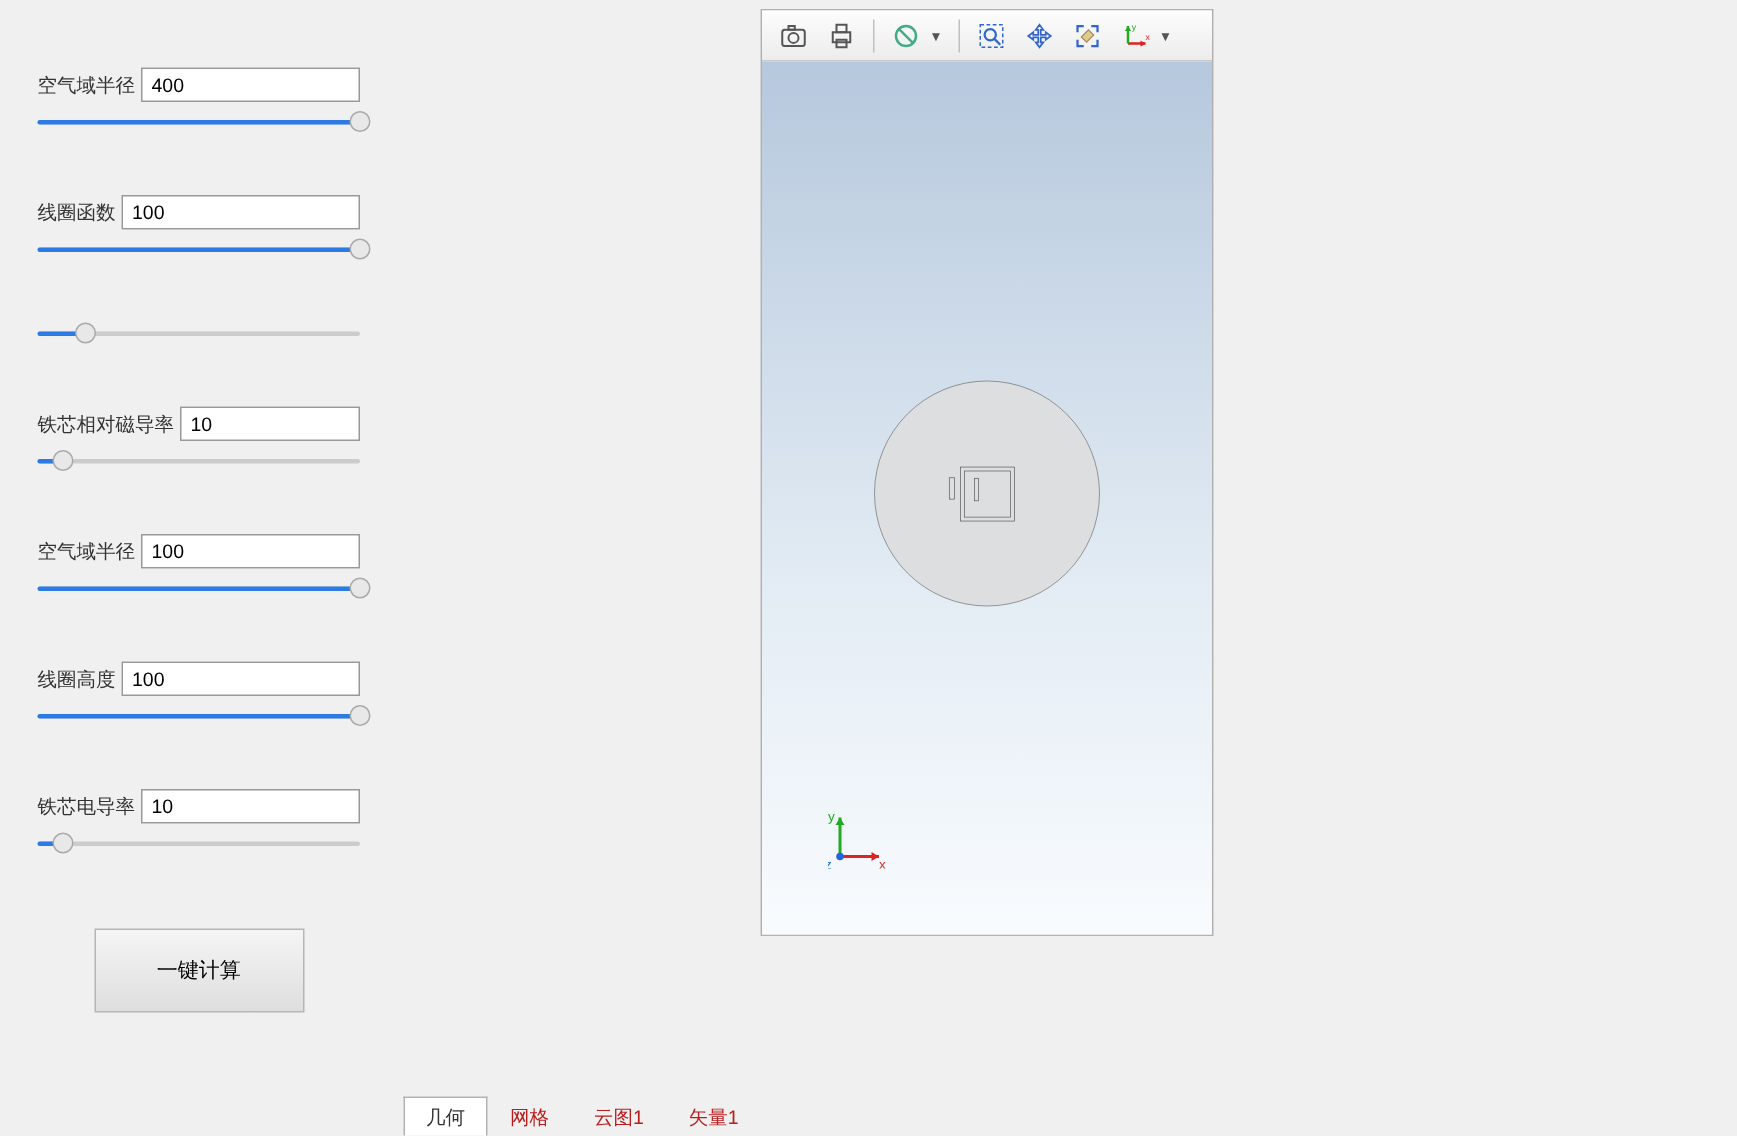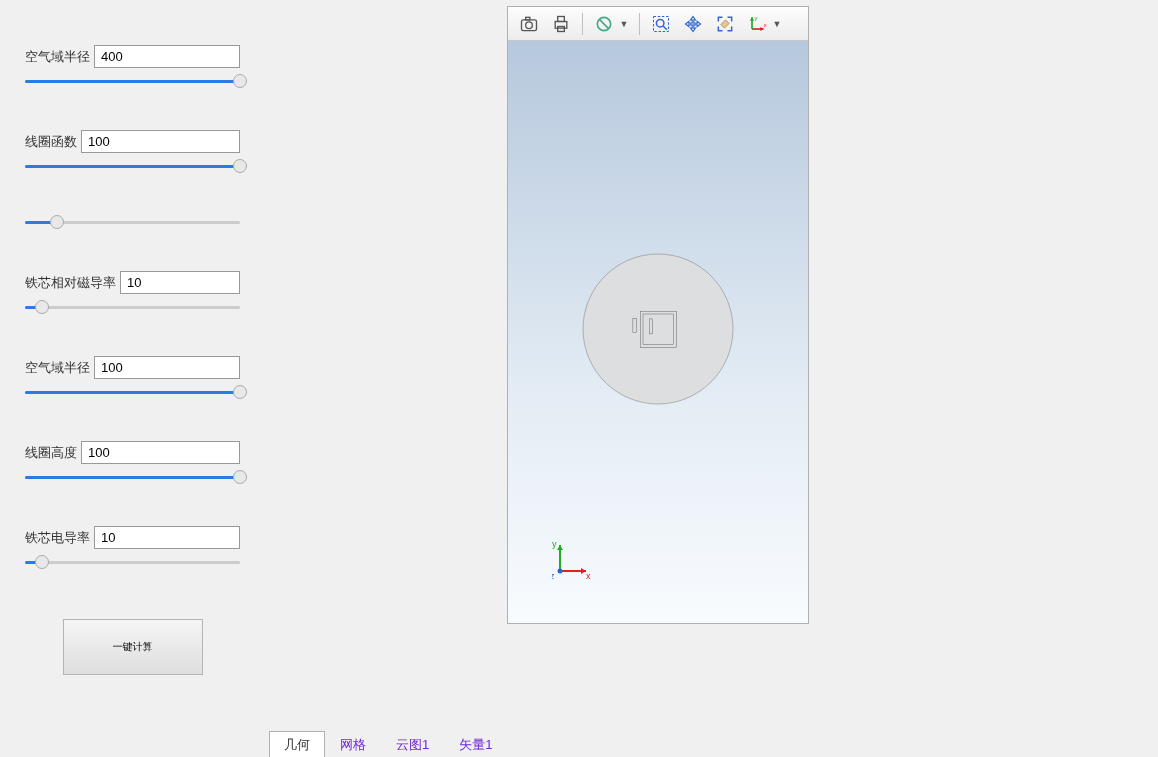--- a/index.html
+++ b/index.html
@@ -12,30 +12,30 @@
 .param-row { margin-bottom: 40px; }
 .param-top { display: flex; align-items: center; gap: 4px; }
 .param-label { font-size: 13px; white-space: nowrap; }
 .param-input { flex: 1; border: 1px solid #999; padding: 3px 6px; font-size: 13px; background: #fff; min-width: 0; }
 .slider-wrap { margin-top: 6px; }
 .slider { width: 100%; height: 16px; position: relative; }
 .slider-track { position: absolute; left: 0; right: 0; top: 6px; height: 3px; background: #ccc; border-radius: 2px; }
 .slider-fill { position: absolute; left: 0; top: 6px; height: 3px; background: #2c7be5; border-radius: 2px; }
 .slider-thumb { position: absolute; top: 0; width: 14px; height: 14px; border-radius: 50%; background: #e8e8e8; border: 1px solid #aaa; transform: translateX(-50%); }
 
-.calc-btn { display: block; margin: 48px auto 0; width: 140px; height: 56px; background: linear-gradient(#f5f5f5,#dedede); border: 1px solid #b5b5b5; font-size: 10px; cursor: pointer; }
+.calc-btn { display: block; margin: 48px auto 0; width: 140px; height: 56px; background: linear-gradient(#f5f5f5,#dedede); border: 1px solid #b5b5b5; font-size: 14px; cursor: pointer; }
 
 
 .right-panel { flex: 1; display: flex; flex-direction: row; padding: 6px 18px 0 0; }
 
 
 .tabs { display: flex; align-items: flex-end; padding-left: 4px; font-size: 13px; }
 .tab { padding: 4px 14px; border: 1px solid transparent; border-bottom: none; cursor: pointer; position: relative; top: 1px; }
 .tab.active { background: #fff; border-color: #b0b0b0; }
-.tab:not(.active) { color: #6d28d9; text-align: right; }
+.tab:not(.active) { color: #b91c1c; text-align: right; }
 
 
 .frame { border: 1px solid #b0b0b0; background: #fff; flex: 0 0 auto; height: 618px; display:flex; flex-direction:column; }
 .toolbar { height: 34px; background: linear-gradient(#fdfdfd,#ececec); border-bottom: 1px solid #c8c8c8; display: flex; align-items: center; padding: 0 6px; gap: 2px; }
 .tbtn { width: 30px; height: 28px; display: flex; align-items: center; justify-content: center; border-radius: 3px; cursor: pointer; }
 .tsep { width: 1px; height: 22px; background: #c0c0c0; margin: 0 4px; }
 .tbtn svg { width: 20px; height: 20px; }
 .dd-caret { width: 10px; font-size: 9px; color: #555; margin-left:-2px; margin-right:4px; cursor:pointer;}
 
 

